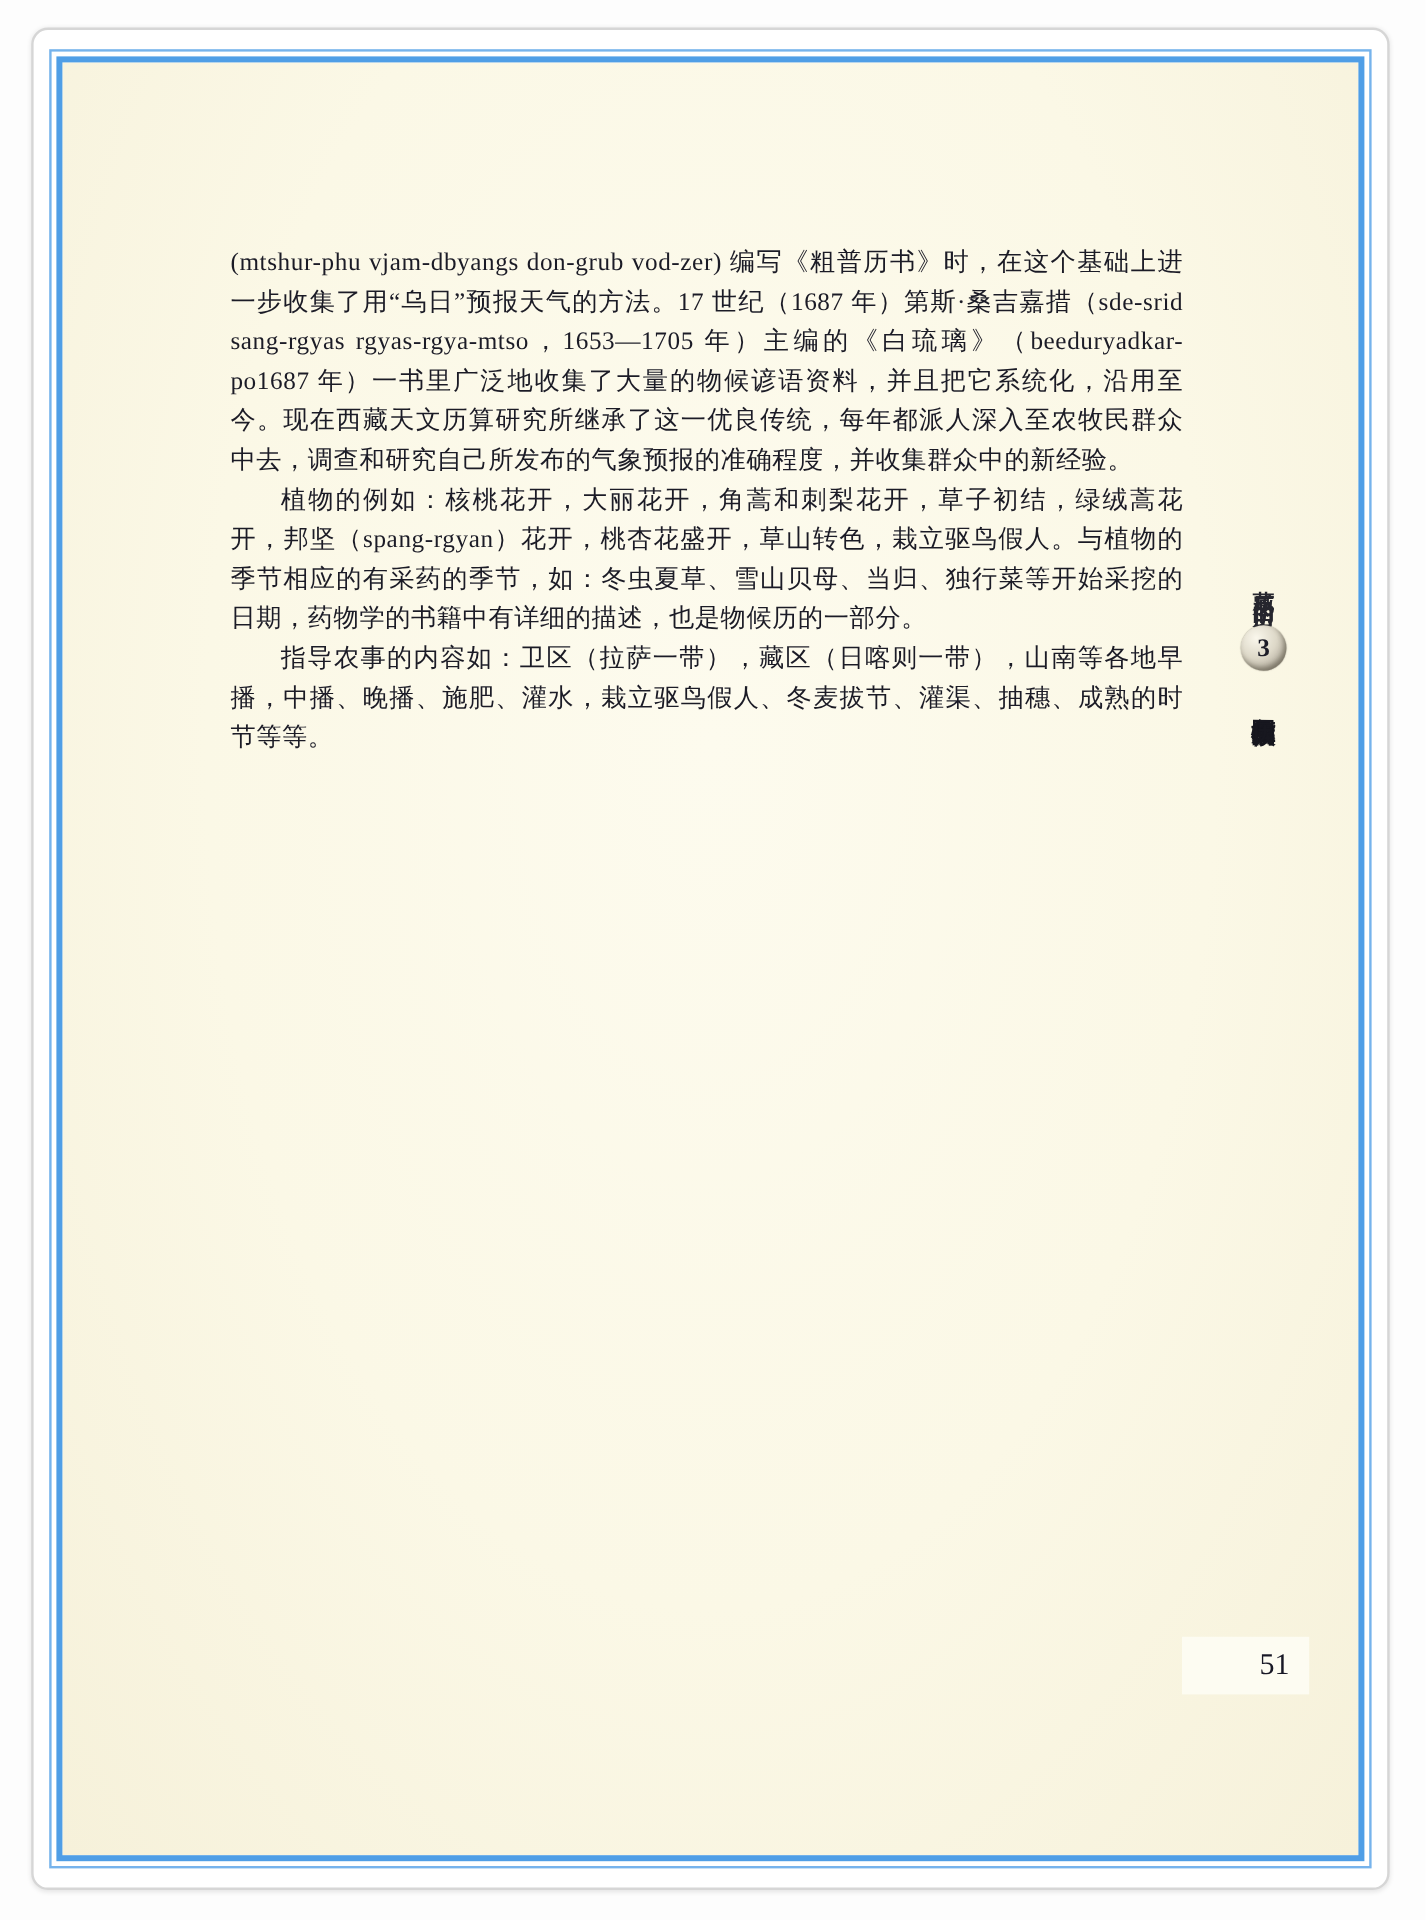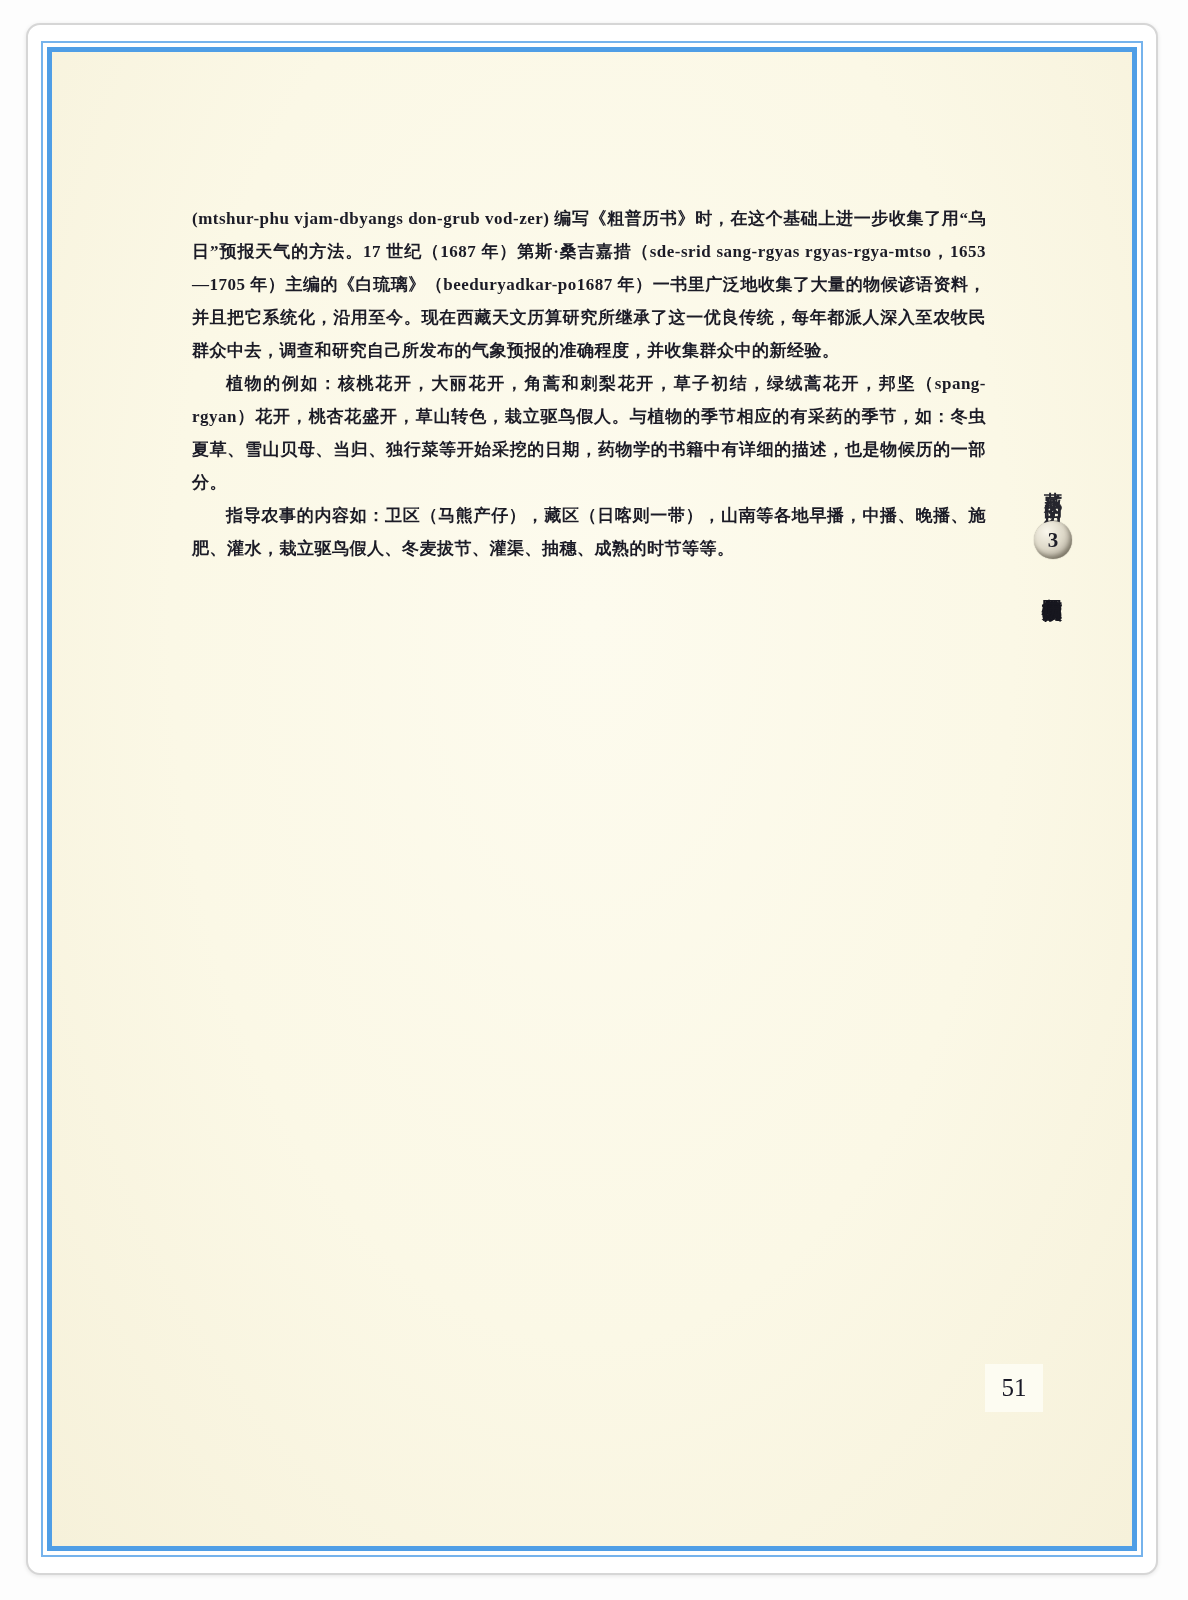--- a/index.html
+++ b/index.html
@@ -53,26 +53,25 @@
     position: absolute;
     inset: 0;
     overflow: hidden;
   }
   
   .textblock {
     position: absolute;
     left: 140px;
     top: 150px;
     width: 794px;
-    font-size: 17px;
+    font-size: 21px;
     line-height: 33px;
     text-align: justify;
     color: #1b1b26;
     letter-spacing: 0.5px;
-    font-weight: bold;
   }
   .textblock p {
     margin: 0;
   }
   .textblock p.indent {
     text-indent: 2em;
   }
   
   .sidebar {
     position: absolute;
@@ -119,39 +118,40 @@
   .pagenum-patch {
     position: absolute;
     left: 933px;
     top: 1312px;
     width: 58px;
     height: 48px;
     background: #fdfcf2;
     display: flex;
     align-items: center;
     justify-content: center;
+    padding-left: 48px;
   }
   .pagenum {
     font-size: 25px;
     color: #181826;
   }
 </style>
 </head>
 <body>
 
 <div class="stage">
   <div class="card">
     <div class="frame-outer">
       <div class="frame-inner">
         <div class="paper">
 
           <div class="textblock" id="textblock">
               <p class="">(mtshur-phu vjam-dbyangs don-grub vod-zer) 编写《粗普历书》时，在这个基础上进一步收集了用“乌日”预报天气的方法。17 世纪（1687 年）第斯·桑吉嘉措（sde-srid sang-rgyas rgyas-rgya-mtso，1653—1705 年）主编的《白琉璃》（beeduryadkar-po1687 年）一书里广泛地收集了大量的物候谚语资料，并且把它系统化，沿用至今。现在西藏天文历算研究所继承了这一优良传统，每年都派人深入至农牧民群众中去，调查和研究自己所发布的气象预报的准确程度，并收集群众中的新经验。</p>
               <p class="indent">植物的例如：核桃花开，大丽花开，角蒿和刺梨花开，草子初结，绿绒蒿花开，邦坚（spang-rgyan）花开，桃杏花盛开，草山转色，栽立驱鸟假人。与植物的季节相应的有采药的季节，如：冬虫夏草、雪山贝母、当归、独行菜等开始采挖的日期，药物学的书籍中有详细的描述，也是物候历的一部分。</p>
-              <p class="indent">指导农事的内容如：卫区（马熊产仔），藏区（日喀则一带），山南等各地早播，中播、晚播、施肥、灌水，栽立驱鸟假人、冬麦拔节、灌渠、抽穗、成熟的时节等等。</p>
+              <p class="indent">指导农事的内容如：卫区（拉萨一带），藏区（日喀则一带），山南等各地早播，中播、晚播、施肥、灌水，栽立驱鸟假人、冬麦拔节、灌渠、抽穗、成熟的时节等等。</p>
             </div>
 
           <div class="sidebar">
             <div class="chapter-title">藏历的历史</div>
             <div class="chapter-badge">
               <span class="chapter-number">3</span>
             </div>
             <div class="section-title">象雄古国的物候历</div>
           </div>
 

